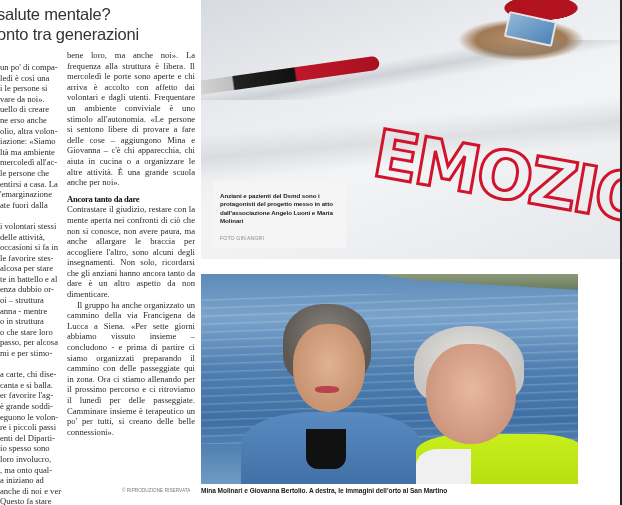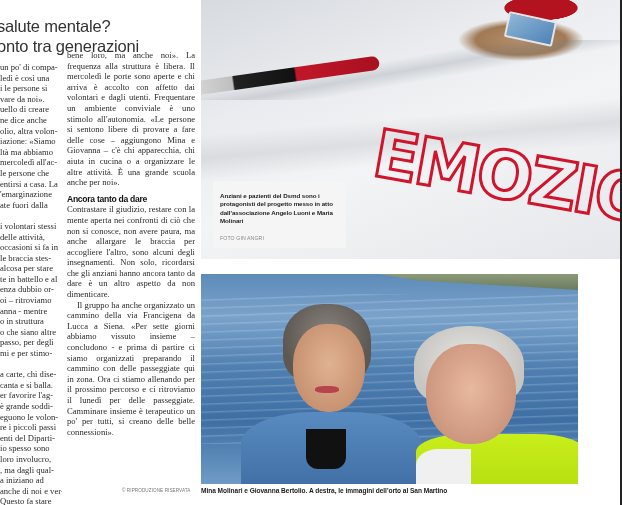--- a/index.html
+++ b/index.html
@@ -1,26 +1,26 @@
 <!DOCTYPE html>
 <html><head>
 <meta charset="utf-8">
 <style>
   html, body { margin:0; padding:0; }
   body { width:622px; height:505px; overflow:hidden; background:#ffffff; position:relative; font-family:"DejaVu Serif", serif; color:#222; }
-  .headline { position:absolute; left:0; top:4px; width:232px; font-family:"Liberation Sans", sans-serif; color:#333; font-size:16.5px; line-height:20px; letter-spacing:-0.2px; white-space:nowrap; overflow:hidden;margin-top:12px; }
+  .headline { position:absolute; left:0; top:4px; width:232px; font-family:"Liberation Sans", sans-serif; color:#333; font-size:16.5px; line-height:20px; letter-spacing:-0.2px; white-space:nowrap; overflow:hidden; }
   .headline div { margin-left:-3px; }
   .col { position:absolute; font-family:"Liberation Serif", serif; font-size:8.6px; line-height:10.6px; color:#2a2a2a; text-align:justify; overflow:hidden; }
   .col p { margin:0; }
   .col1 { left:0; top:62px; width:62px; }
   .col2 { left:67px; top:50px; width:128px; }
   .col1 p { white-space:nowrap; text-align:left; }
   .gap { height:10.6px; }
   .indent { text-indent:10px; }
-  .subhead { font-family:Liberation Sans, sans-serif; font-weight:bold; font-size:8.6px; color:#111; letter-spacing:-0.3px; margin-top:6px !important; }
+  .subhead { font-family:Liberation Serif, serif; font-weight:bold; font-size:8.6px; color:#111; letter-spacing:-0.3px; margin-top:6px !important; }
   .copyright { position:absolute; left:122px; top:488px; font-family:"Liberation Sans", sans-serif; font-size:4.6px; letter-spacing:0.1px; color:#777; }
 
   .photo-top { position:absolute; left:201px; top:0; width:419px; height:259px; overflow:hidden;
     background:
       radial-gradient(ellipse 60px 20px at 340px 8px, #b3121f 0%, #b3121f 60%, transparent 62%),
       radial-gradient(ellipse 90px 30px at 320px 40px, #b58e6a 0%, #a07a55 50%, transparent 70%),
       linear-gradient(160deg, #d7dadf 0%, #e9ebee 30%, #f3f4f6 55%, #e5e7ea 100%); }
   .photo-top .fold1 { position:absolute; left:0; top:40px; width:419px; height:60px; background:linear-gradient(170deg, transparent 40%, rgba(120,130,140,0.25) 50%, transparent 60%); }
   .photo-top .fold2 { position:absolute; left:0; top:100px; width:419px; height:80px; background:linear-gradient(175deg, transparent 30%, rgba(140,145,150,0.2) 50%, transparent 70%); }
   .photo-top .marker { position:absolute; left:-10px; top:82px; width:190px; height:14px; transform:rotate(-8deg); transform-origin:left center; background:linear-gradient(90deg, #d8d8d8 0%, #bfbfbf 22%, #222 23%, #111 55%, #c0172a 56%, #a81020 100%); border-radius:0 7px 7px 0; }
@@ -55,54 +55,54 @@
   <div>salute mentale?</div>
   <div>onto tra generazioni</div>
 </div>
 
 <div class="col col1" id="col1">
     <p>un po' di compa-</p>
     <p>ledì è così una</p>
     <p>i le persone si</p>
     <p>vare da noi».</p>
     <p>uello di creare</p>
-    <p>ne dice anche</p>
+    <p>ne erso anche</p>
     <p>olio, altra volon-</p>
     <p>iazione: «Siamo</p>
-    <p>ltà ma abbiamo</p>
+    <p>ltà ma ambiente</p>
     <p>mercoledì all'ac-</p>
     <p> le persone che</p>
     <p>entirsi a casa. La</p>
     <p>'emarginazione</p>
     <p>ate fuori dalla</p>
     <p class="gap"></p>
     <p>i volontari stessi</p>
     <p> delle attività,</p>
     <p>occasioni si fa in</p>
-    <p> le braccia stes-</p>
+    <p> le favorire stes-</p>
     <p>alcosa per stare</p>
     <p>te in battello e al</p>
     <p>enza dubbio or-</p>
-    <p>oi – ritroviamo</p>
+    <p>oi – struttura</p>
     <p>anna - mentre</p>
     <p>o in struttura</p>
-    <p>o che siano altre</p>
-    <p> passo, per degli</p>
+    <p>o che stare loro</p>
+    <p> passo, per alcosa</p>
     <p>mi e per stimo-</p>
     <p class="gap"></p>
     <p>a carte, chi dise-</p>
     <p>canta e si balla.</p>
     <p>er favorire l'ag-</p>
     <p>è grande soddi-</p>
     <p>eguono le volon-</p>
     <p>re i piccoli passi</p>
     <p>enti del Diparti-</p>
     <p>io spesso sono</p>
     <p> loro involucro,</p>
-    <p>, ma dagli qual-</p>
+    <p>, ma onto qual-</p>
     <p>a iniziano ad</p>
     <p>anche di noi e ver-</p>
     <p>Questo fa stare</p>
   </div>
 
 <div class="col col2">
   <p>bene loro, ma anche noi». La frequenza alla struttura è libera. Il mercoledì le porte sono aperte e chi arriva è accolto con affetto dai volontari e dagli utenti. Frequentare un ambiente conviviale è uno stimolo all'autonomia. «Le persone si sentono libere di provare a fare delle cose – aggiungono Mina e Giovanna – c'è chi apparecchia, chi aiuta in cucina o a organizzare le altre attività. È una grande scuola anche per noi».</p>
   <p class="subhead">Ancora tanto da dare</p>
   <p>Contrastare il giudizio, restare con la mente aperta nei confronti di ciò che non si conosce, non avere paura, ma anche allargare le braccia per accogliere l'altro, sono alcuni degli insegnamenti. Non solo, ricordarsi che gli anziani hanno ancora tanto da dare è un altro aspetto da non dimenticare.</p>
   <p class="indent">Il gruppo ha anche organizzato un cammino della via Francigena da Lucca a Siena. «Per sette giorni abbiamo vissuto insieme – concludono - e prima di partire ci siamo organizzati preparando il cammino con delle passeggiate qui in zona. Ora ci stiamo allenando per il prossimo percorso e ci ritroviamo il lunedì per delle passeggiate. Camminare insieme è terapeutico un po' per tutti, si creano delle belle connessioni».</p>

